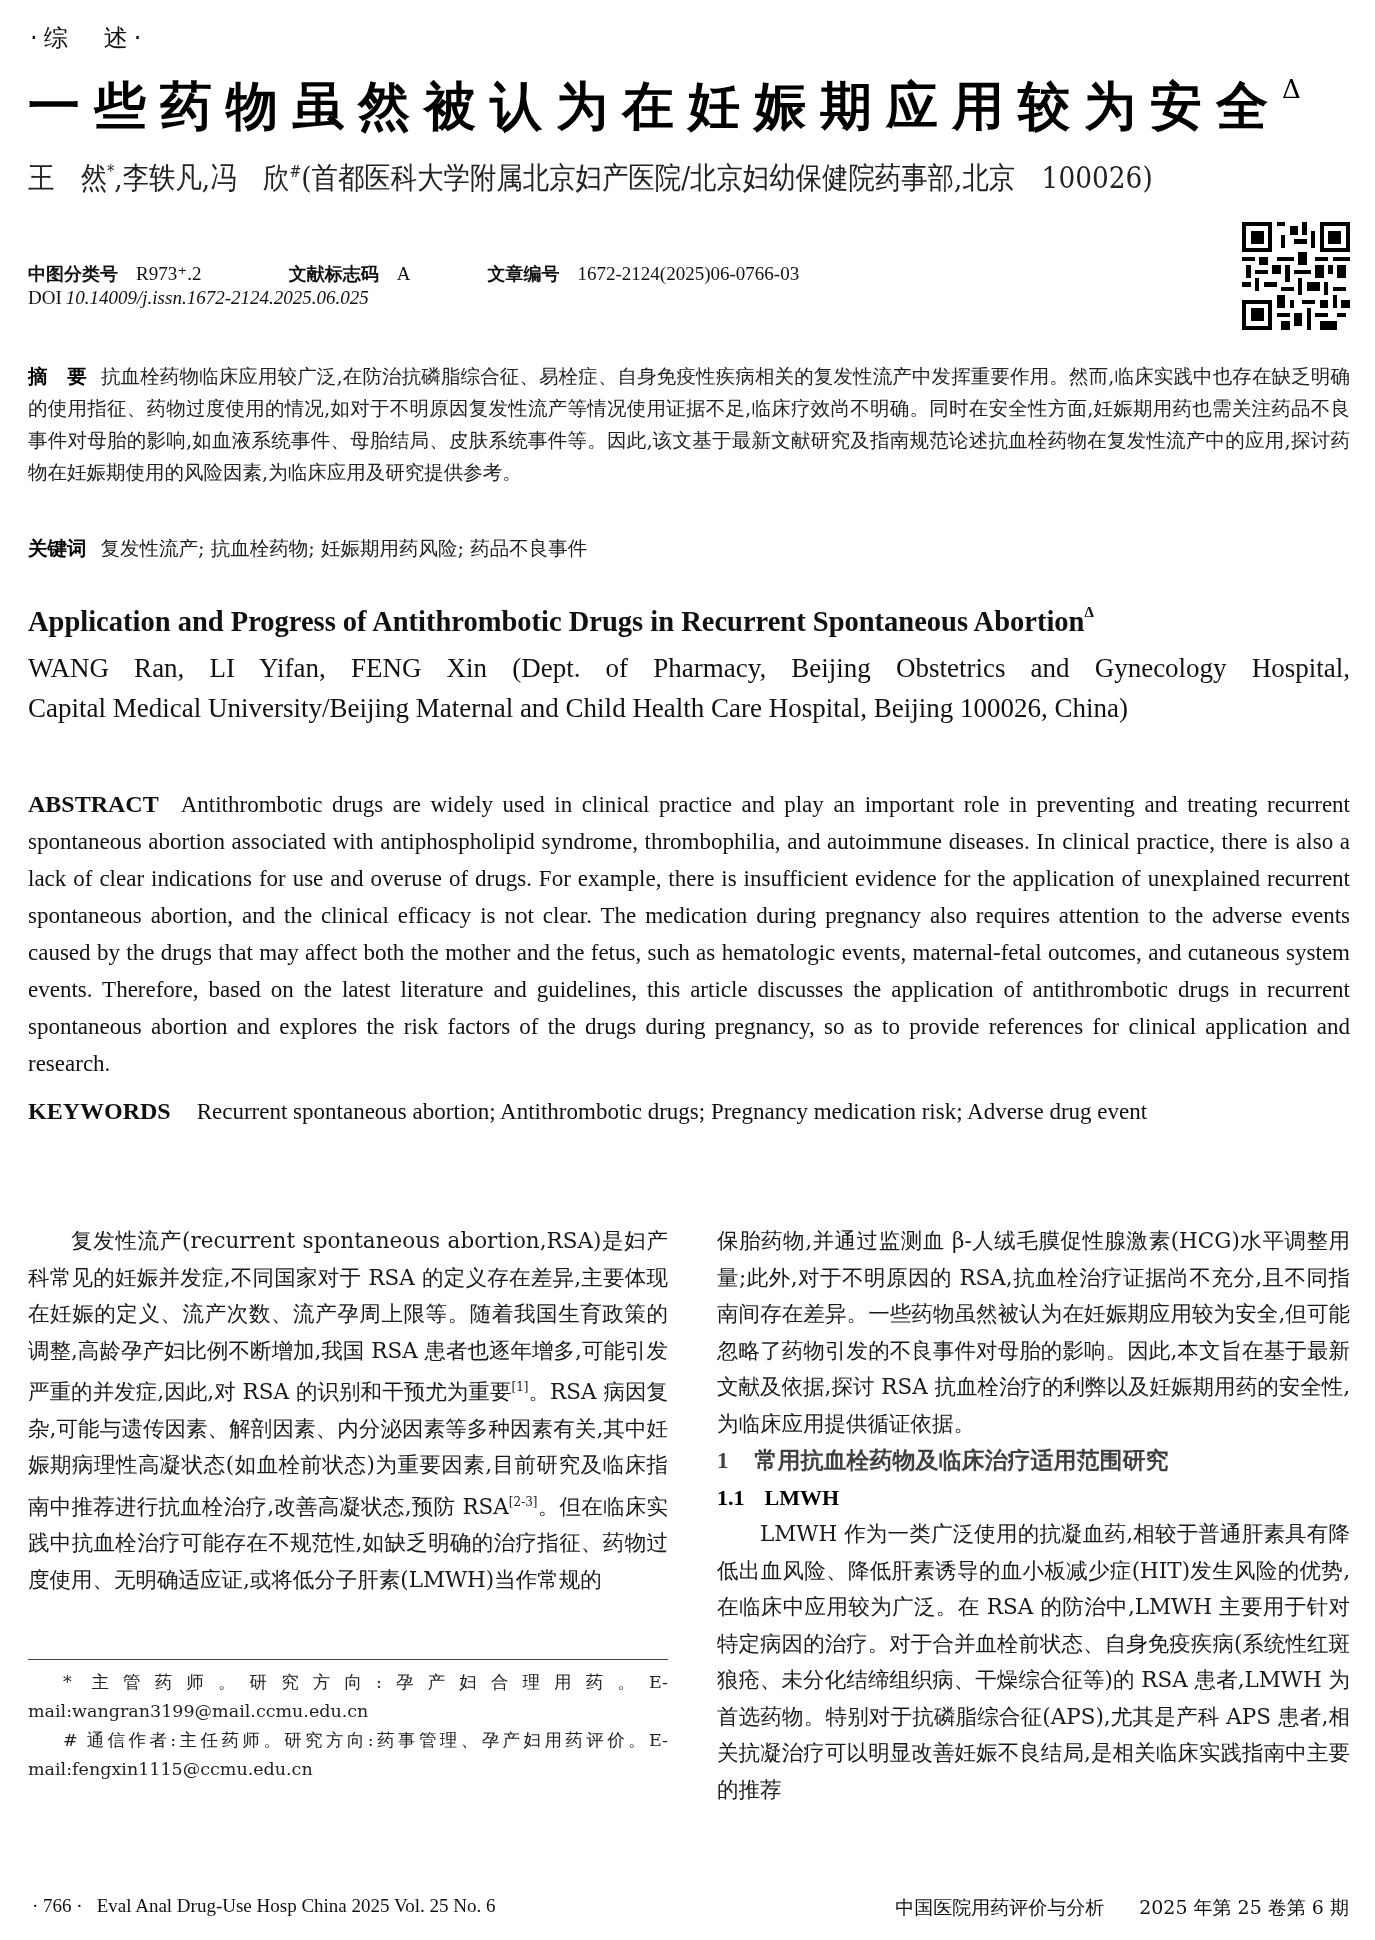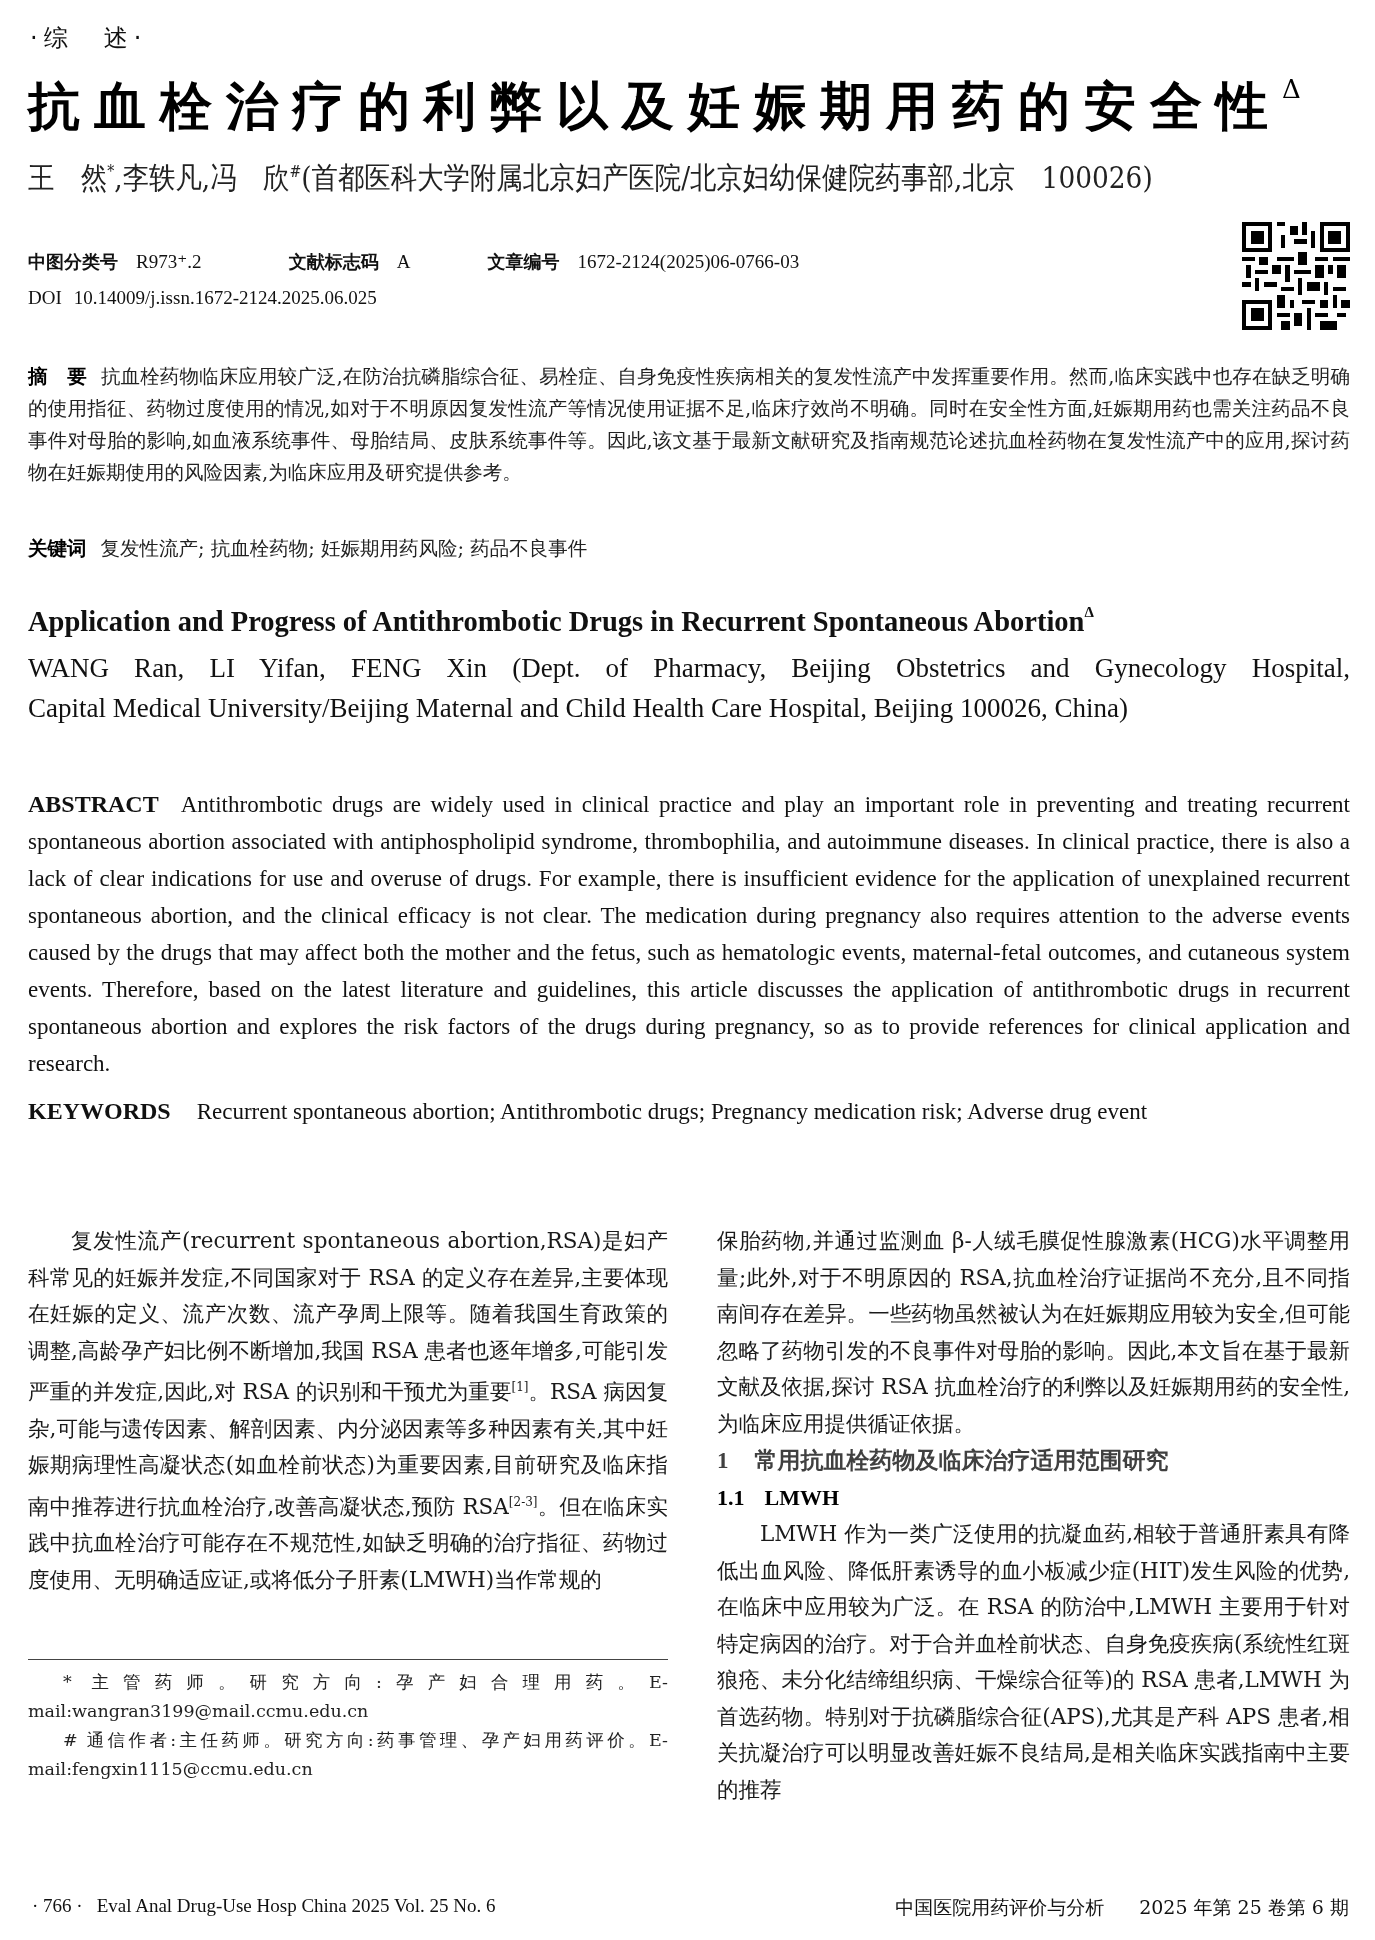--- a/index.html
+++ b/index.html
@@ -13,23 +13,23 @@
   .cn-title {
     left: 28px; top: 72px; font-size: 52px; font-weight: bold; letter-spacing: 14px;
     font-family: "DejaVu Serif", serif; white-space: nowrap; color: #000;
   }
   .cn-title sup { font-size: 26px; font-weight: normal; letter-spacing: 0; vertical-align: 26px; }
   .cn-authors { left: 28px; top: 158px; font-size: 30px; white-space: nowrap; font-family: "DejaVu Serif", serif; color: #222; transform: scaleX(0.88); transform-origin: left; }
   .cn-authors sup { font-size: 16px; }
   .meta-row { left: 28px; top: 250px; font-size: 19px; white-space: nowrap; }
   .meta-row .lbl { font-family: "DejaVu Sans", sans-serif; font-weight: bold; font-size: 18px; }
   .meta-row .val { margin-left: 18px; }
-  .meta-row .grp { display: inline-block; }
+  .meta-row .grp { display: inline-block; margin-top: 12px; }
   .doi-row { left: 28px; top: 287px; font-size: 19px; white-space: nowrap; }
-  .doi-row .val { margin-left: 12px; }
+  .doi-row .val { margin-left: 4px; font-style: italic; }
   .qr { left: 1240px; top: 222px; width: 112px; height: 108px; }
   .cn-abstract {
     left: 28px; top: 361px; width: 1322px; font-size: 19.5px; line-height: 32px;
     font-family: "DejaVu Serif", serif; text-align: justify; color: #222;
   }
   .cn-abstract .lbl { font-family: "DejaVu Sans", sans-serif; font-weight: bold; margin-right: 14px; color:#000; }
   .cn-keywords { left: 28px; top: 535px; font-size: 19.5px; font-family: "DejaVu Serif", serif; color: #222; white-space: nowrap; }
   .cn-keywords .lbl { font-family: "DejaVu Sans", sans-serif; font-weight: bold; margin-right: 14px; color:#000; }
   .en-title { left: 28px; top: 604px; font-size: 28.5px; font-weight: bold; white-space: nowrap; }
   .en-title sup { font-size: 15px; vertical-align: 14px; }
@@ -58,21 +58,21 @@
   .footer-left { left: 32px; top: 1895px; font-size: 19px; white-space: nowrap; }
   .footer-left .pg { margin-right: 14px; }
   .footer-right { right: 26px; top: 1895px; font-size: 19px; white-space: nowrap; font-family: "DejaVu Serif", serif; }
   .footer-right .issue { margin-left: 35px; }
 </style>
 </head>
 <body>
 
 <div class="abs section-tag">·综　述·</div>
 
-<div class="abs cn-title"><span>抗血栓治疗的利弊以及妊娠期用药的安全性</span><sup>Δ</sup></div>
+<div class="abs cn-title"><span>一些药物虽然被认为在妊娠期应用较为安全</span><sup>Δ</sup></div>
 
 <div class="abs cn-authors"><span>王　然</span><sup>*</sup><span>,李轶凡,冯　欣</span><sup>#</sup><span>(首都医科大学附属北京妇产医院/北京妇幼保健院药事部,北京　100026)</span></div>
 
 <div class="abs meta-row">
   <span class="grp" style="width:256px"><span class="lbl">中图分类号</span><span class="val">R973⁺.2</span></span>
   <span class="grp" style="width:194px"><span class="lbl">文献标志码</span><span class="val">A</span></span>
   <span class="grp"><span class="lbl">文章编号</span><span class="val">1672-2124(2025)06-0766-03</span></span>
 </div>
 <div class="abs doi-row"><span>DOI</span><span class="val">10.14009/j.issn.1672-2124.2025.06.025</span></div>
 

